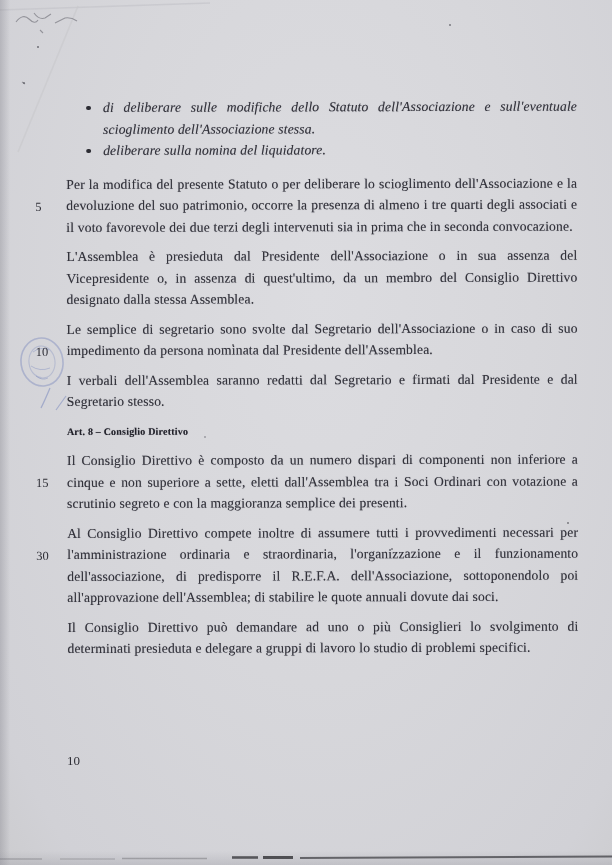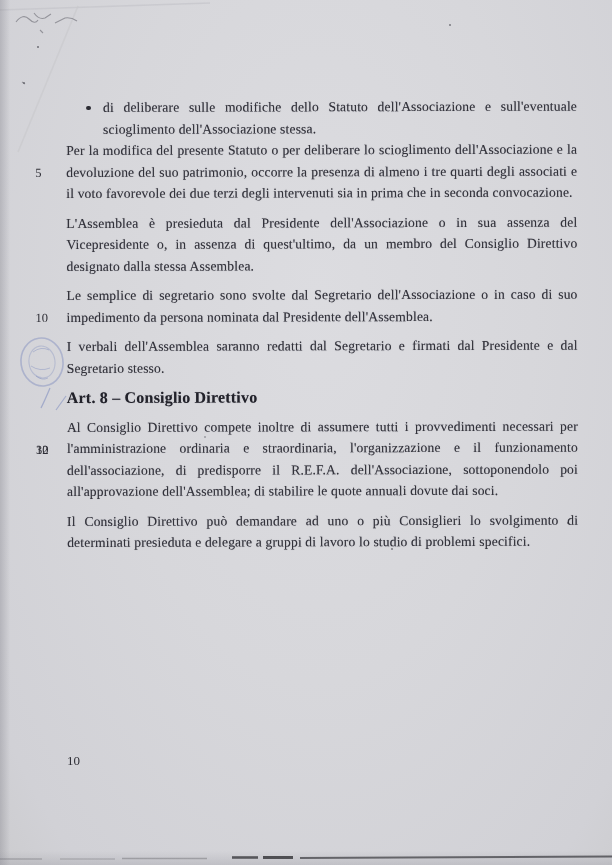--- a/index.html
+++ b/index.html
@@ -15,25 +15,25 @@
     background:linear-gradient(0deg,rgba(148,148,156,.30),rgba(148,148,156,0));}
   .artifacts{position:absolute;left:0;top:0;width:612px;height:865px;pointer-events:none;}
   .content{
     position:absolute;left:66px;top:97px;width:511px;
     color:#33333b;font-size:13.6px;line-height:21.5px;
     text-align:justify;letter-spacing:.15px;
     transform:rotate(-.15deg);transform-origin:0 0;
     text-shadow:0 0 .7px rgba(70,70,84,.55);
   }
   .content p{margin:0 0 8px 0;position:relative;}
-  ul.bullets{list-style:none;margin:0 0 0 0;padding:0 0 0 37px;}
+  ul.bullets{list-style:none;margin:0 0 12px 0;padding:0 0 0 37px;font-style:italic;}
   ul.bullets li{position:relative;}
   .dot{position:absolute;left:-17px;top:8.5px;width:4.6px;height:4.6px;
     background:#2c2c33;border-radius:50%;}
-  .heading{font-weight:bold;color:#22222a;font-size:16px;letter-spacing:.2px;margin:0 0 8px 0;}
+  .heading{font-weight:bold;color:#22222a;font-size:10px;letter-spacing:.2px;margin:0 0 8px 0;}
   .lnum{position:absolute;left:-31px;top:23px;width:24px;
     font-size:12.5px;letter-spacing:0;text-align:left;color:#2e2e36;text-shadow:none;}
   .pagenum{position:absolute;left:67px;top:753px;font-size:13px;color:#2e2e36;
     font-family:"Liberation Serif","DejaVu Serif",serif;}
 </style>
 </head>
 <body>
 
 <div class="scan">
 
@@ -80,20 +80,24 @@
     </g>
   </svg>
 
   <div class="content">
 
     <ul class="bullets">
       <li>
         <span class="dot"></span>
         <span>di deliberare sulle modifiche dello Statuto dell'Associazione e sull'eventuale scioglimento dell'Associazione stessa.</span>
       </li>
+      <li>
+        <span class="dot"></span>
+        <span>deliberare sulla nomina del liquidatore.</span>
+      </li>
     </ul>
 
     <p>
       <span class="lnum">5</span>
       <span>Per la modifica del presente Statuto o per deliberare lo scioglimento dell'Associazione e la devoluzione del suo patrimonio, occorre la presenza di almeno i tre quarti degli associati e il voto favorevole dei due terzi degli intervenuti sia in prima che in seconda convocazione.</span>
     </p>
 
     <p>
       <span>L'Assemblea è presieduta dal Presidente dell'Associazione o in sua assenza del Vicepresidente o, in assenza di quest'ultimo, da un membro del Consiglio Direttivo designato dalla stessa Assemblea.</span>
     </p>
@@ -103,23 +107,26 @@
       <span>Le semplice di segretario sono svolte dal Segretario dell'Associazione o in caso di suo impedimento da persona nominata dal Presidente dell'Assemblea.</span>
     </p>
 
     <p>
       <span>I verbali dell'Assemblea saranno redatti dal Segretario e firmati dal Presidente e dal Segretario stesso.</span>
     </p>
 
     <p class="heading">Art. 8 – Consiglio Direttivo</p>
 
     <p>
-      <span class="lnum">12</span>
+      <span class="lnum">15</span>
     </p>
 
+    <p>
+      <span>Il Consiglio Direttivo è composto da un numero dispari di componenti non inferiore a cinque e non superiore a sette, eletti dall'Assemblea tra i Soci Ordinari con votazione a scrutinio segreto e con la maggioranza semplice dei presenti.</span>
+    </p>
 
     <p>
       <span class="lnum">30</span>
       <span>Al Consiglio Direttivo compete inoltre di assumere tutti i provvedimenti necessari per l'amministrazione ordinaria e straordinaria, l'organizzazione e il funzionamento dell'associazione, di predisporre il R.E.F.A. dell'Associazione, sottoponendolo poi all'approvazione dell'Assemblea; di stabilire le quote annuali dovute dai soci.</span>
     </p>
 
     <p>
       <span>Il Consiglio Direttivo può demandare ad uno o più Consiglieri lo svolgimento di determinati presieduta e delegare a gruppi di lavoro lo studio di problemi specifici.</span>
     </p>
 

